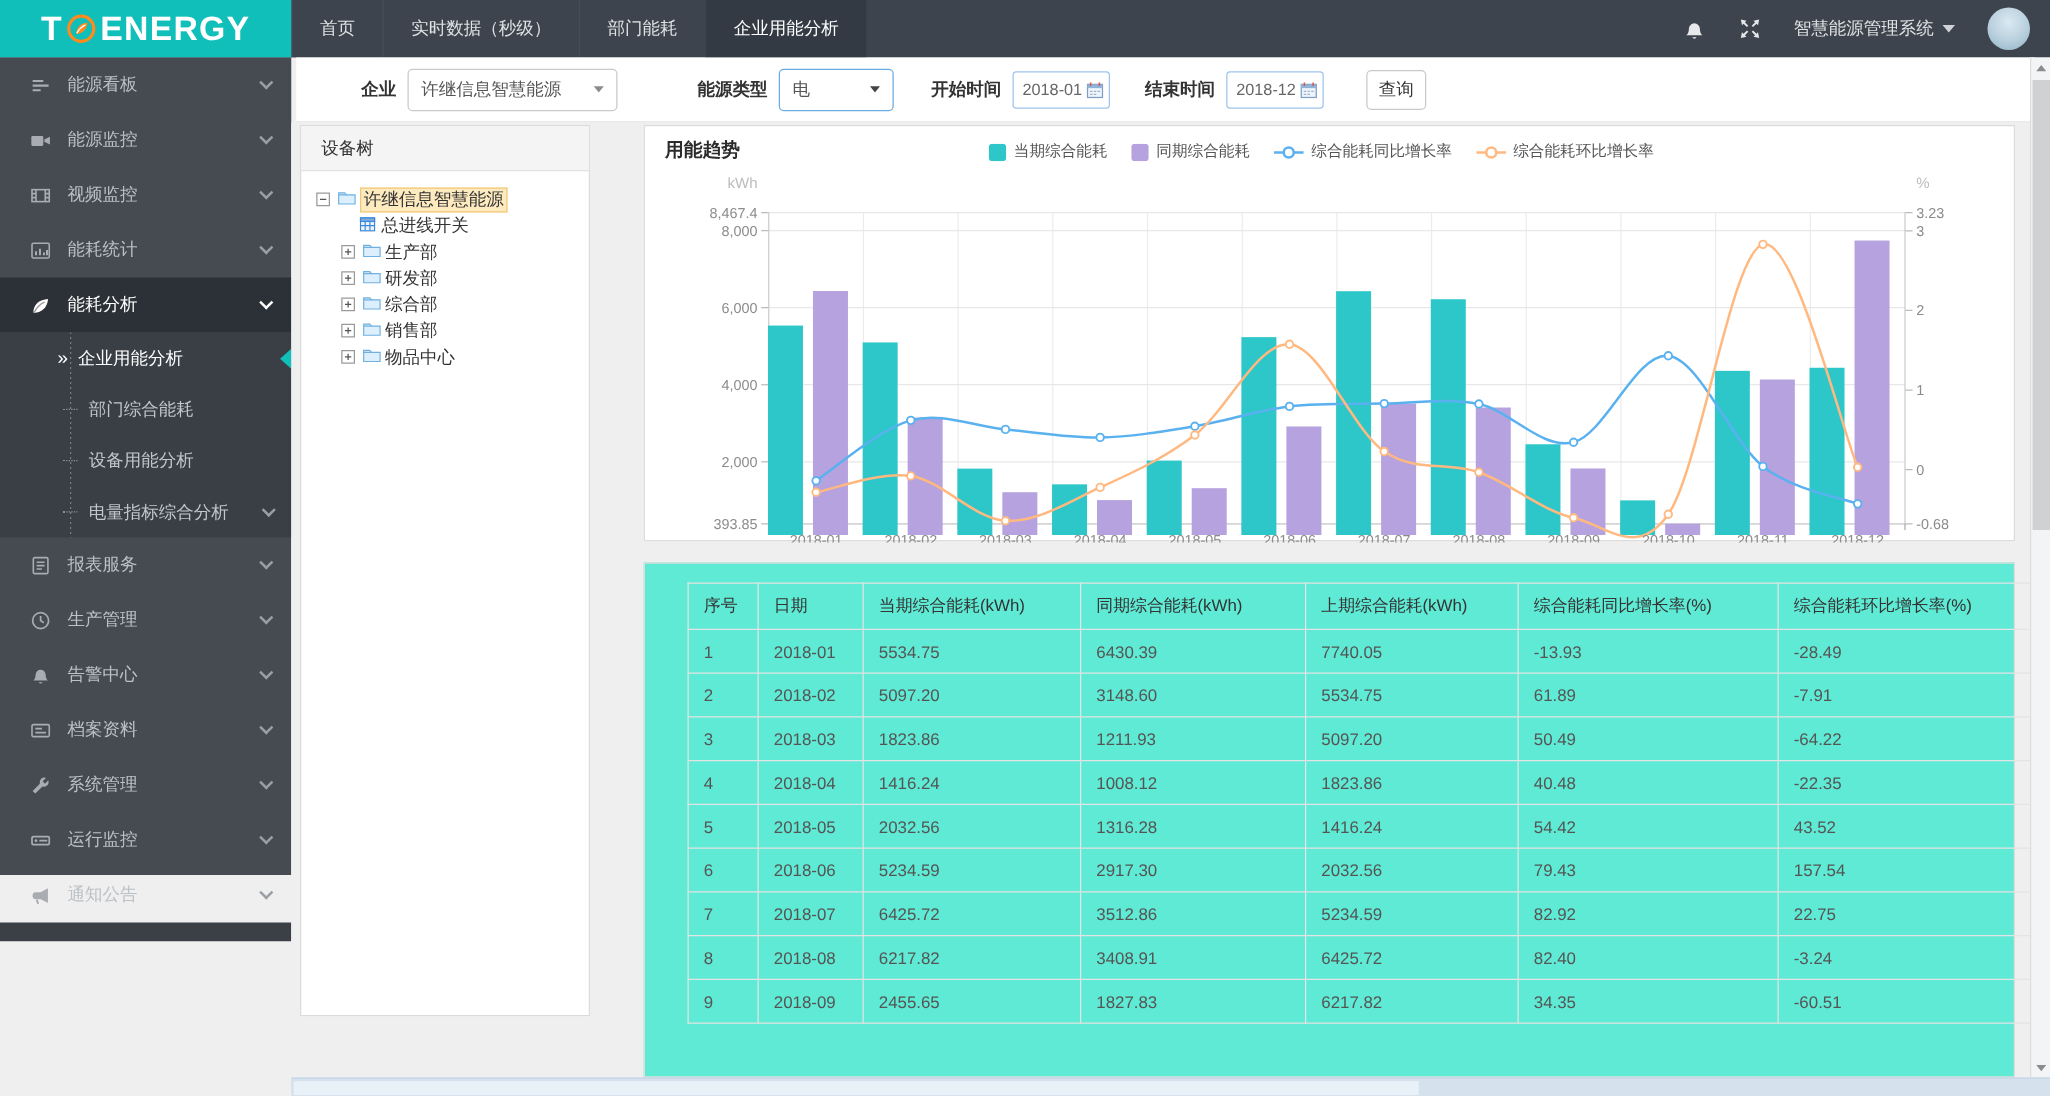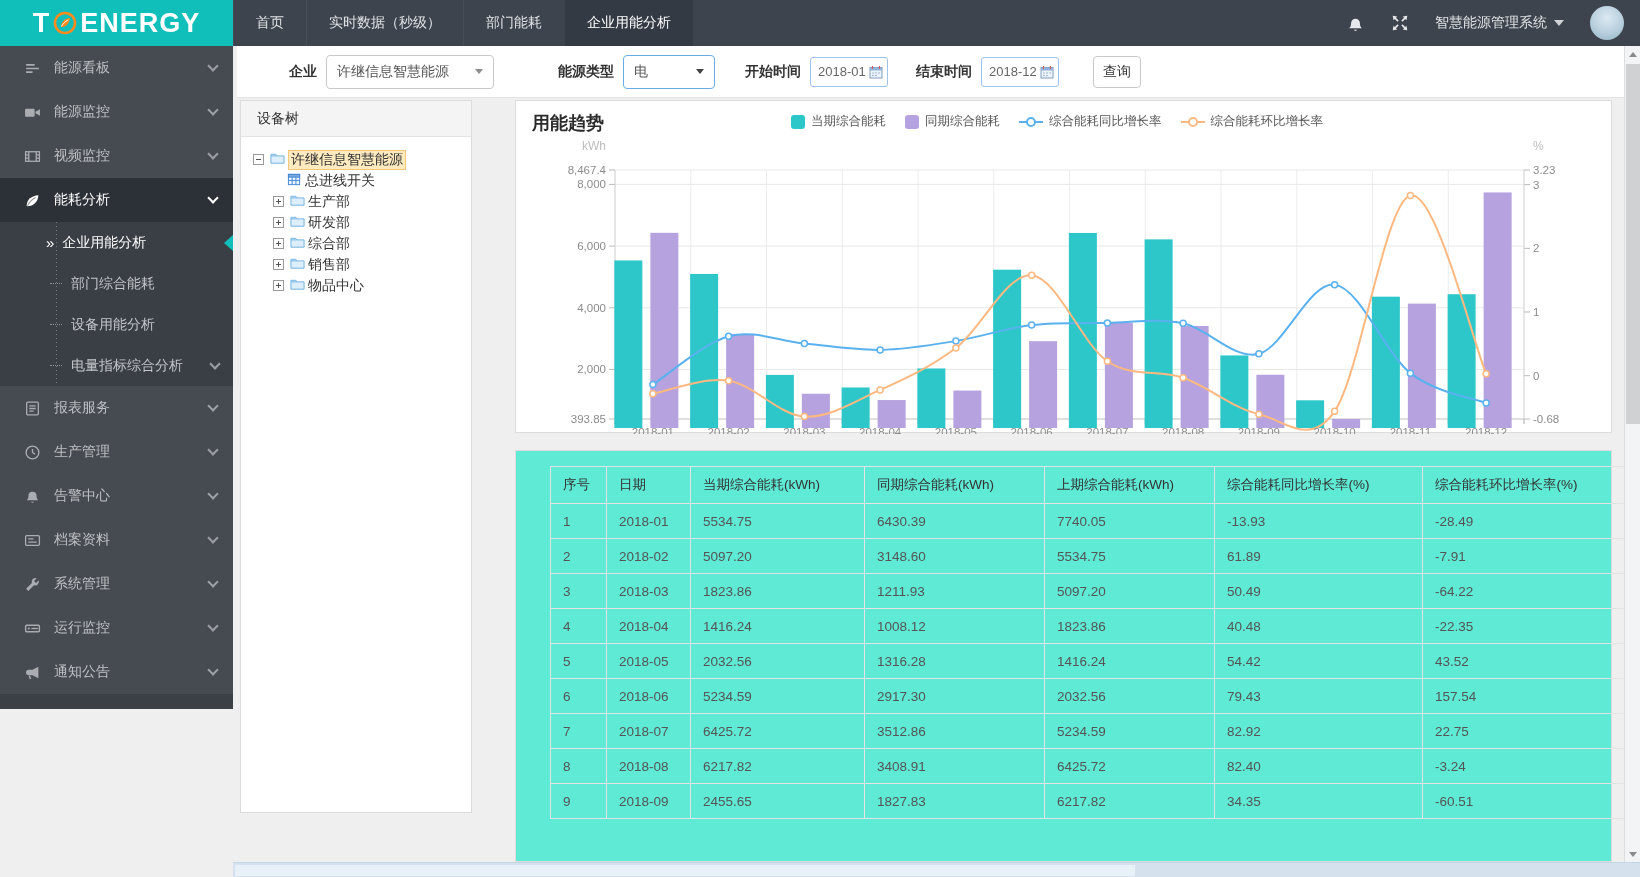--- a/index.html
+++ b/index.html
@@ -60,21 +60,21 @@
   .tree-row { display:flex; align-items:center; height:21px; font-size:14px; color:#333; cursor:pointer; white-space:nowrap; }
   .tree-row .ebox { width:11px; height:11px; border:1px solid #9a9a9a; background:#fff; margin-right:4px; flex:none; position:relative; }
   .tree-row .ebox:before { content:""; position:absolute; left:2px; top:4px; width:5px; height:1px; background:#555; }
   .tree-row .ebox.plus:after { content:""; position:absolute; left:4px; top:2px; width:1px; height:5px; background:#555; }
   .tree-row .tico { margin:0 3px 0 2px; flex:none; }
   .tree-row .tlabel.hl { background:#fdeabf; border:1px solid #f2c878; padding:0 2px; }
   .ind1 { margin-left:20px; } .ind2 { margin-left:32px; }
 
   
   .chart-panel { position:absolute; left:282px; top:2px; width:1097px; height:333px; background:#fff; border:1px solid #dcdcdc; }
-  .chart-title { position:absolute; left:16px; top:10px; font-size:18px; font-weight:bold; color:#2b2b2b; }
+  .chart-title { position:absolute; left:16px; top:10px; font-size:15px; font-weight:bold; color:#2b2b2b; }
   .legend { position:absolute; left:275px; top:12px; display:flex; gap:19px; }
   .lg-item { display:flex; align-items:center; gap:6px; font-size:12.5px; color:#555; cursor:pointer; }
   .chart-svg { position:absolute; left:0; top:0; }
 
   
   .table-panel { position:absolute; left:282px; top:352px; width:1097px; height:412px; background:#5eead4; border:1px solid #dcdcdc;padding-left:12px; }
   table.data { border-collapse:collapse; margin:15px 0 0 22px; table-layout:fixed; width:1074px; }
   table.data th, table.data td { border:1px solid #e4e4e4; font-weight:normal; text-align:left; padding-left:12px; font-size:13.5px; color:#555; overflow:hidden; white-space:nowrap; }
   table.data th { height:37px; color:#333; }
   table.data td { height:35px; }
@@ -153,20 +153,30 @@
     <span class="chev"></span>
       </div>
       <div class="side-item">
     <span class="s-ico"><svg width="17" height="17" viewBox="0 0 16 16">
             <g fill="none" stroke="currentColor" stroke-width="1.2">
               <rect x="1.5" y="3.5" width="13" height="9"></rect>
               <path d="M4.5 3.5v9M11.5 3.5v9M1.5 6.5h3M1.5 9.5h3M11.5 6.5h3M11.5 9.5h3"></path>
             </g>
           </svg></span>
     <span class="s-label">视频监控</span>
+    <span class="chev"></span>
+      </div>
+      <div class="side-item">
+    <span class="s-ico"><svg width="17" height="17" viewBox="0 0 16 16">
+            <rect x="1.5" y="2.5" width="13" height="11" rx="1" fill="none" stroke="currentColor" stroke-width="1.2"></rect>
+            <g stroke="currentColor" stroke-width="1.5">
+              <path d="M4.5 11.5v-3M7.5 11.5v-5M10.5 11.5v-2M12.8 11.5v-4"></path>
+            </g>
+          </svg></span>
+    <span class="s-label">能耗统计</span>
     <span class="chev"></span>
       </div>
       <div class="side-item parent-active">
     <span class="s-ico"><svg width="17" height="17" viewBox="0 0 16 16">
             <path d="M2.5 13.2C2.6 7 7.2 3.6 13.6 3.1 13 9.8 8.8 13.2 3.3 13.4z" fill="currentColor"></path>
             <path d="M3.2 13c2-3.9 4.8-6.3 7.8-7.8" stroke="rgba(0,0,0,.4)" fill="none"></path>
           </svg></span>
     <span class="s-label">能耗分析</span>
     <span class="chev"></span>
       </div>

